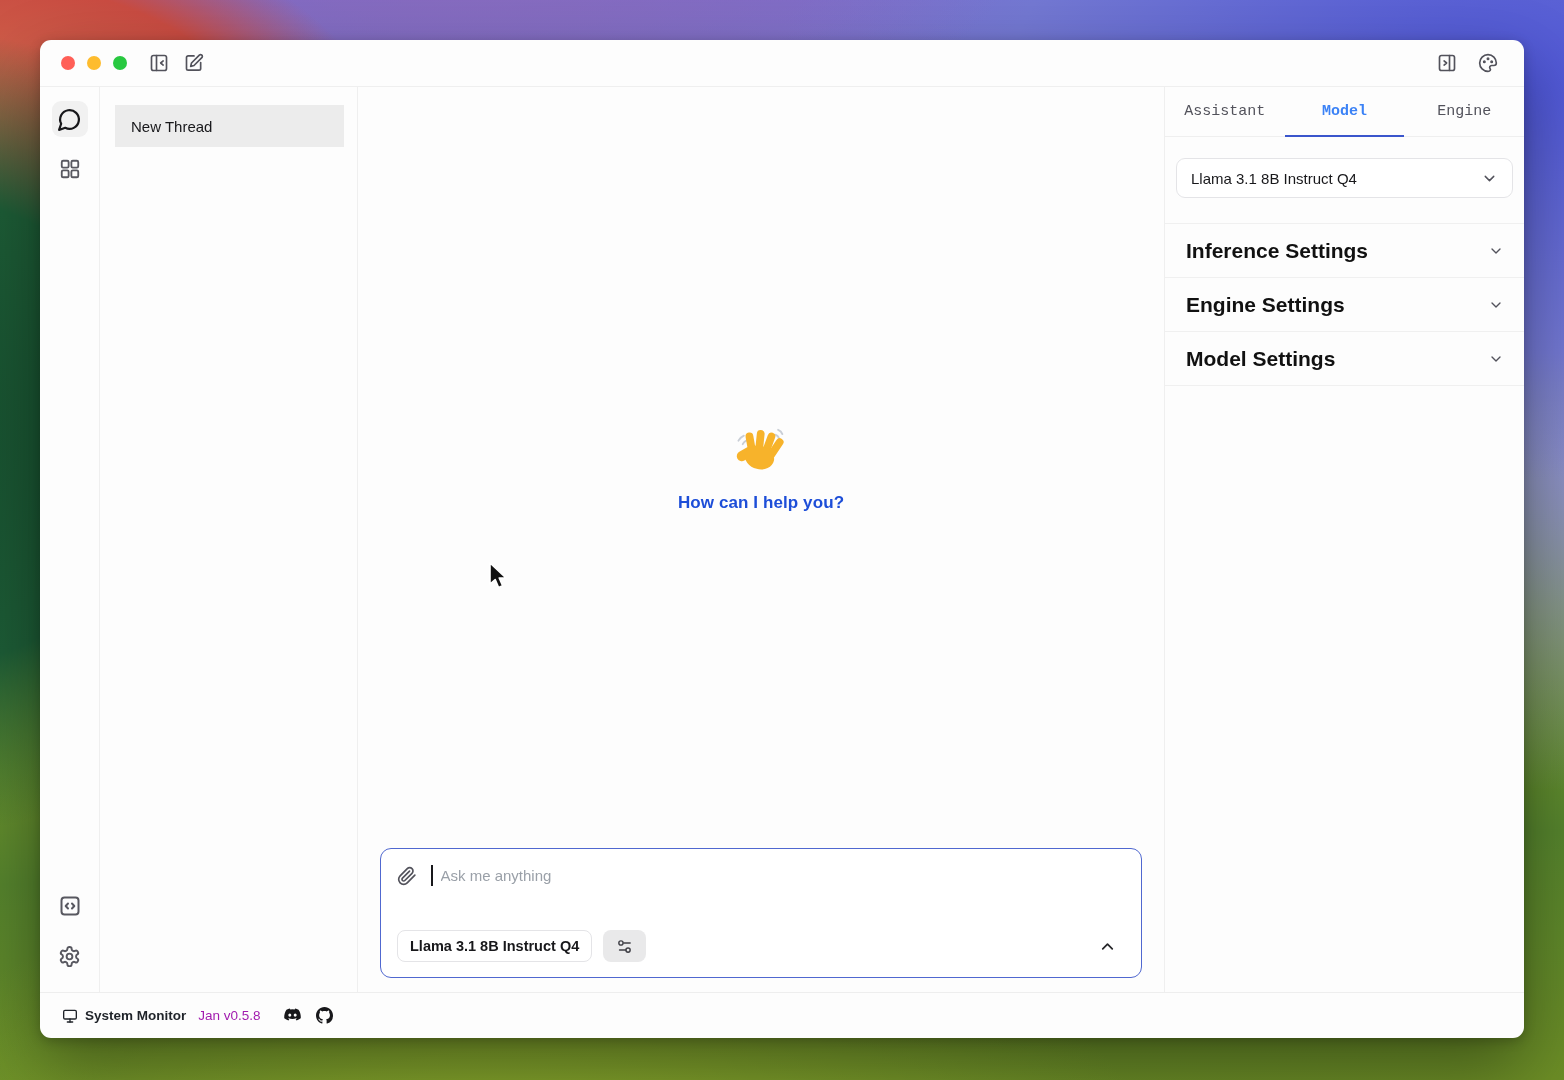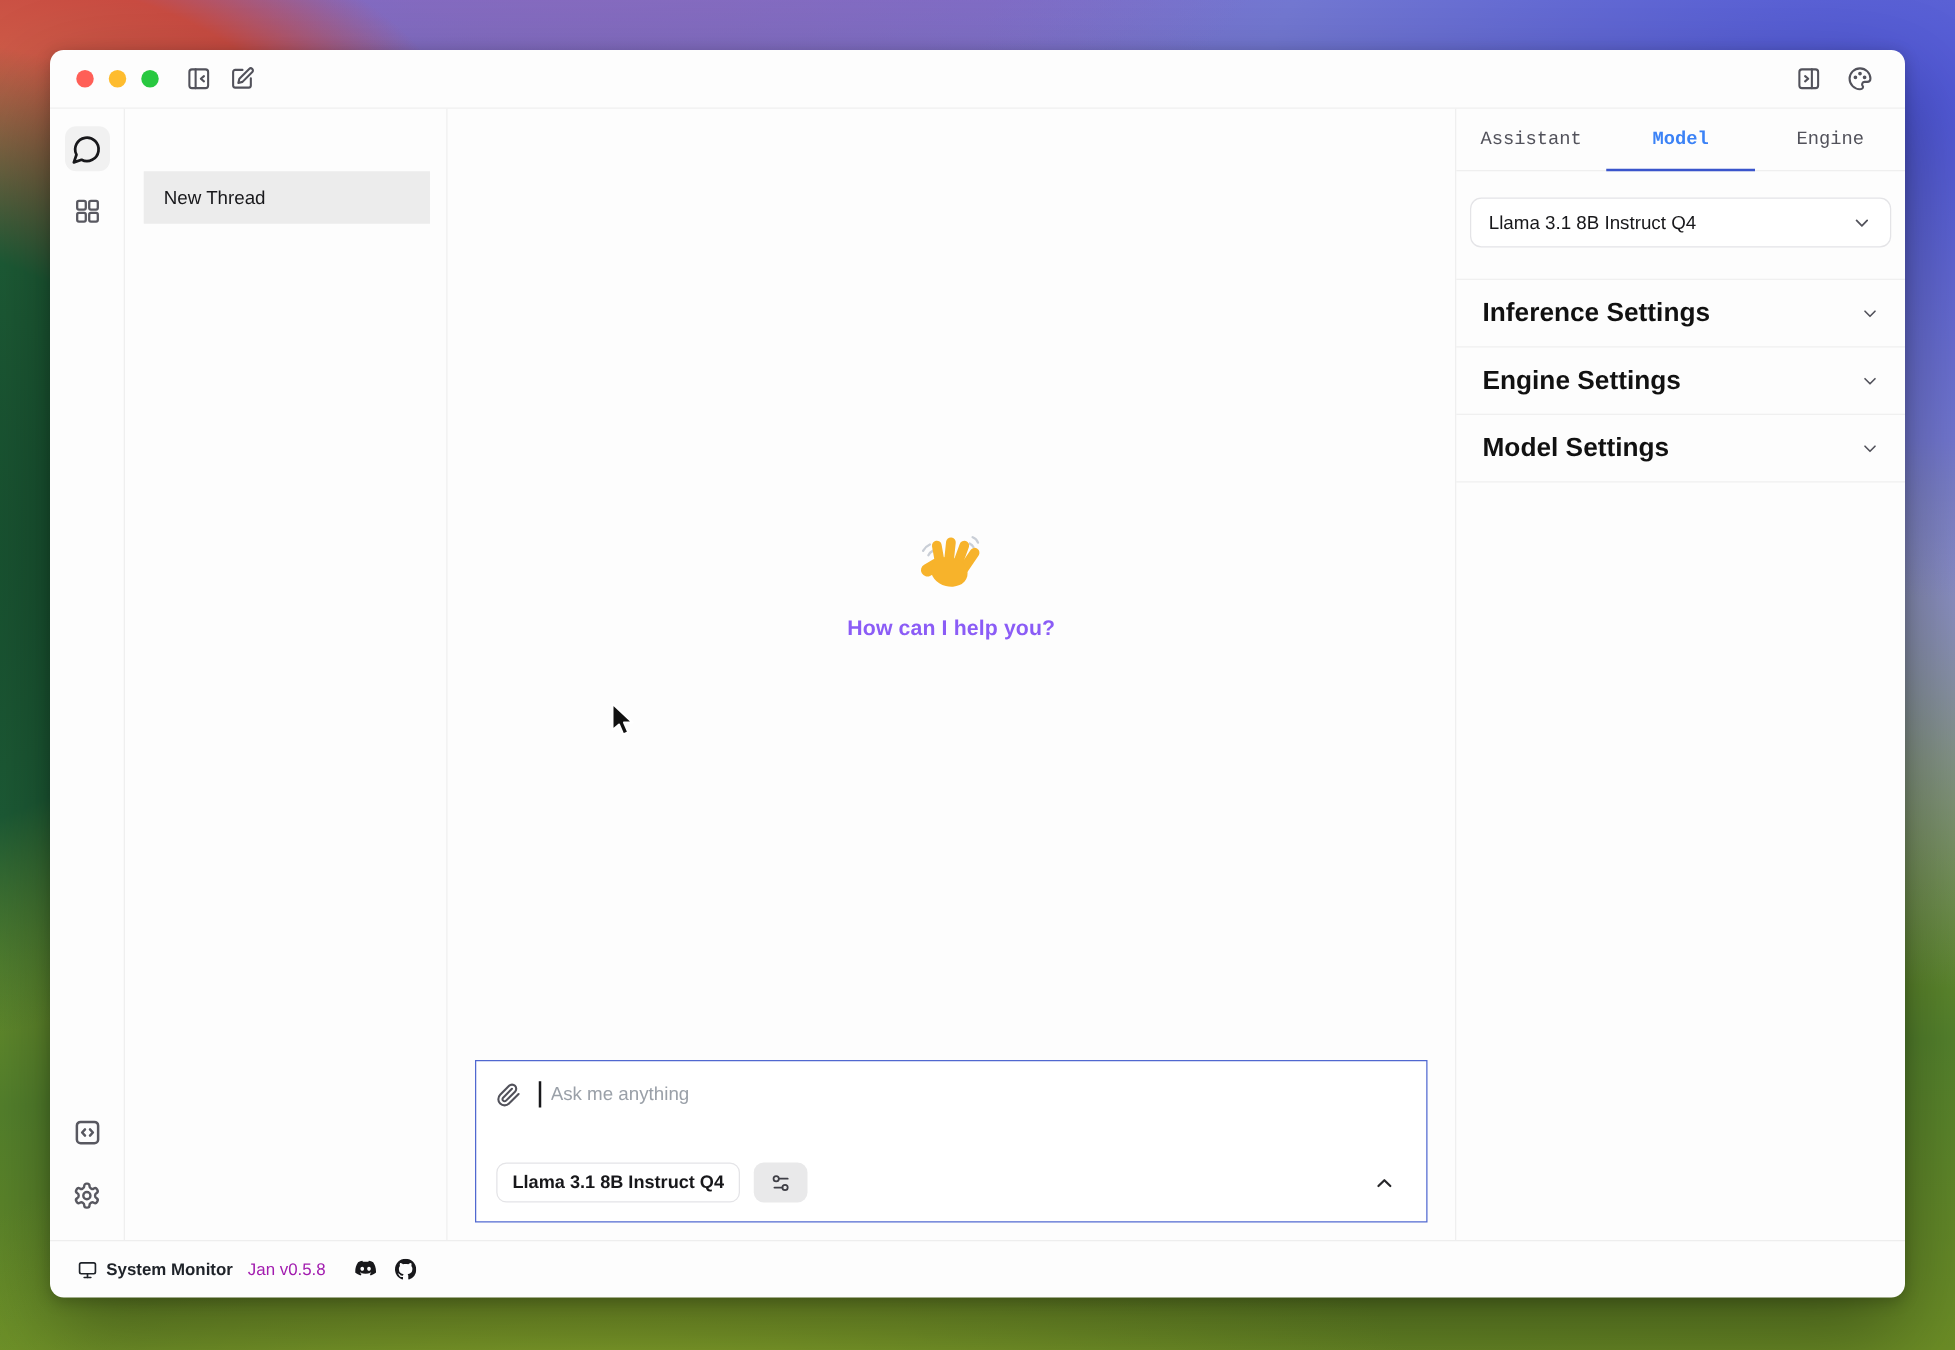--- a/index.html
+++ b/index.html
@@ -35,27 +35,27 @@
   
   .content{ flex:1; display:flex; min-height:0; }
   .rail{ width:60px; flex:0 0 60px; border-right:1px solid #efefef;
     display:flex; flex-direction:column; align-items:center; padding:14px 0 18px; gap:14px; }
   .rail .spacer{ flex:1; }
   .rail-btn{ width:36px; height:36px; border-radius:9px; display:flex; align-items:center; justify-content:center;
     color:#585860; background:none; border:none; cursor:pointer; }
   .rail-btn.active{ background:#f1f1f1; color:#18181b; }
   .threads{ width:258px; flex:0 0 258px; border-right:1px solid #efefef; padding:18px 13px 0 15px; }
   .thread-item{ height:42px; background:#ececec; border-radius:0; display:flex; align-items:center;
-    padding:4px 16px; font-size:15px; font-weight:500; color:#18181b; cursor:pointer;margin-top:32px; }
+    padding:4px 16px; font-size:15px; font-weight:500; color:#18181b; cursor:pointer; }
   
   .main{ flex:1; display:flex; flex-direction:column; min-width:0; }
   .greeting{ flex:1; display:flex; flex-direction:column; align-items:center; justify-content:center; gap:15px; }
-  .greeting-text{ font-size:17px; font-weight:600; color:#8b5cf6; letter-spacing:.1px; }
+  .greeting-text{ font-size:17px; font-weight:600; color:#1d4ed8; letter-spacing:.1px; }
   .input-box{ margin:0 22px 14px; height:130px; flex:0 0 130px; background:#fff;
-    border:1.5px solid #5068d0; border-radius:0; padding:16px 16px 15px;
+    border:1.5px solid #5068d0; border-radius:11px; padding:16px 16px 15px;
     display:flex; flex-direction:column; }
   .input-top{ display:flex; align-items:center; gap:8px; color:#52525b; }
   .caret{ width:1.5px; height:21px; background:#18181b; margin-left:6px; }
   .msg-input{ border:none; outline:none; flex:1; font-size:15px; color:#18181b; background:transparent;
     font-family:inherit; }
   .msg-input::placeholder{ color:#9aa0a8; }
   .input-bottom{ margin-top:auto; display:flex; align-items:center; gap:11px; }
   .model-chip{ height:32px; border:1px solid #e4e4e7; background:#fff; border-radius:8px;
     display:flex; align-items:center; padding:0 12px; font-size:14.5px; font-weight:600; color:#18181b; cursor:pointer; }
   .sliders-btn{ width:43px; height:32px; border-radius:8px; background:#e9e9ea; border:none;

